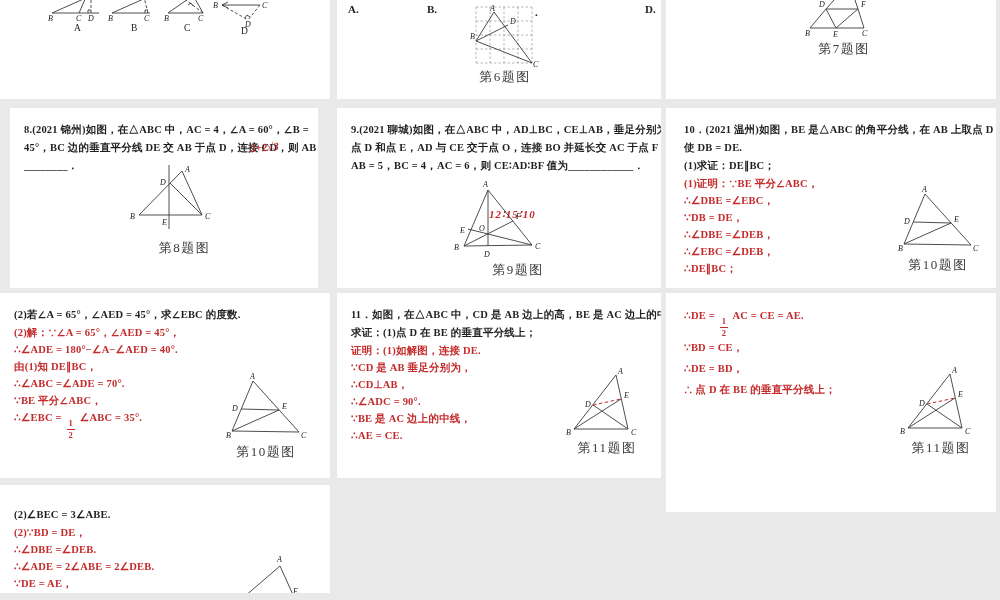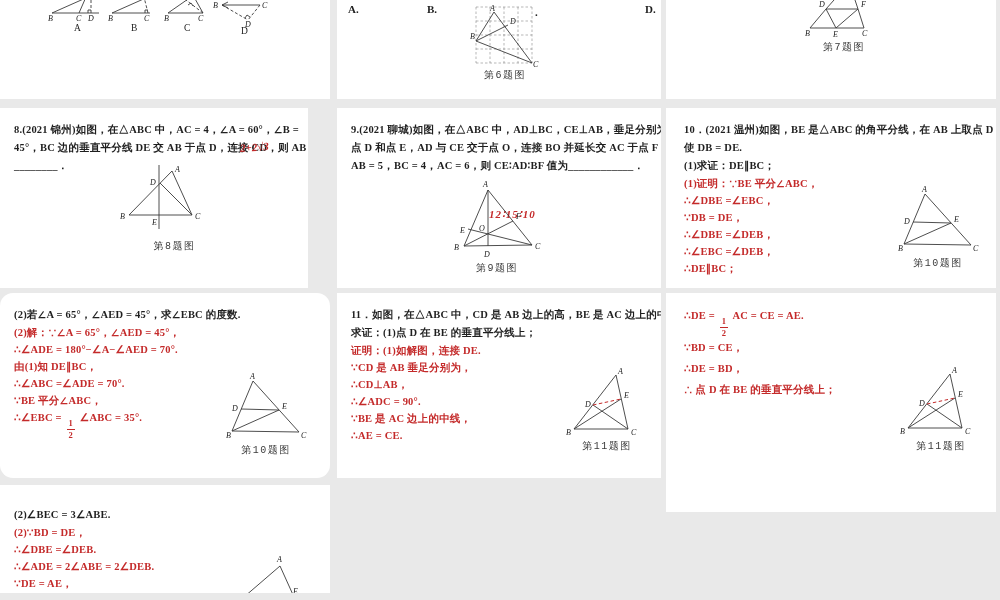--- a/index.html
+++ b/index.html
@@ -7,21 +7,21 @@
           font-family:"Liberation Serif",serif;}
   .slide{position:absolute;background:#ffffff;overflow:hidden;}
   .txt{position:absolute;}
   .ln{font-size:10.5px;font-weight:bold;color:#1f1f1f;line-height:18px;white-space:nowrap;letter-spacing:.2px;}
   .ln.r{color:#c42a2a;line-height:17px;}
   .loose .ln{line-height:21px;}
   .frac{display:inline-flex;flex-direction:column;text-align:center;vertical-align:-5px;line-height:1;font-size:8.5px;margin:0 2px;}
   .frac .num{border-bottom:1px solid currentColor;padding:0 2px 1px;}
   .frac .den{padding-top:1px;}
   .overlay{position:absolute;font-size:11px;font-weight:bold;font-style:italic;color:#c42a2a;white-space:nowrap;}
-  .caption{position:absolute;font-size:10px;color:#3a3a3a;text-align:center;letter-spacing:1.5px;font-family:Liberation Mono, monospace;}
+  .caption{position:absolute;font-size:13px;color:#3a3a3a;text-align:center;letter-spacing:1.5px;}
   .choice{position:absolute;font-size:11px;font-weight:bold;color:#1f1f1f;}
   svg{position:absolute;overflow:visible;}
   svg line, svg polyline, svg path{stroke:#3a3a3a;stroke-width:.9;fill:none;}
   svg .dash{stroke-dasharray:3,2;}
   svg .reddash{stroke:#c42a2a;stroke-dasharray:3.5,2.5;stroke-width:1;}
   svg .grid{stroke:#888;stroke-width:.6;stroke-dasharray:2.5,2;}
   svg text{font-family:"Liberation Serif",serif;font-style:italic;font-size:8px;fill:#222;}
   svg text.optl{font-style:normal;font-size:9.5px;}
 </style>
 </head>
@@ -111,21 +111,21 @@
       <line x1="64" y1="9" x2="61" y2="0"></line>
       <text x="25" y="7">D</text>
       <text x="67" y="7">F</text>
       <text x="11" y="36">B</text>
       <text x="39" y="37">E</text>
       <text x="68" y="36">C</text>
     </svg>
     <div class="caption" style="left:128px;top:40px;width:100px;">第7题图</div>
   </section>
 
-  <section class="slide" style="left:0;top:108px;width:308px;height:180px;">
+  <section class="slide" style="left:10px;top:108px;width:308px;height:180px;">
     <div class="txt" style="left:14px;top:13px;">
         <div class="ln k">8.(2021 锦州)如图，在△ABC 中，AC = 4，∠A = 60°，∠B =</div>
         <div class="ln k">45°，BC 边的垂直平分线 DE 交 AB 于点 D，连接 CD，则 AB 的长为</div>
         <div class="ln k">________．</div>
       </div>
     <span class="overlay" style="left:240px;top:33px;transform:rotate(-4deg);">2+2√3</span>
     <svg style="left:112px;top:55px;" width="125" height="75" viewBox="0 0 125 75">
       <line x1="17" y1="52" x2="60" y2="8"></line>
       <line x1="60" y1="8" x2="80" y2="52"></line>
       <line x1="17" y1="52" x2="80" y2="52"></line>
@@ -155,21 +155,21 @@
       <line x1="85" y1="67" x2="21" y2="51"></line>
       <line x1="17" y1="68" x2="66" y2="43"></line>
       <text x="36" y="9">A</text>
       <text x="7" y="72">B</text>
       <text x="88" y="71">C</text>
       <text x="37" y="79">D</text>
       <text x="13" y="55">E</text>
       <text x="32" y="53">O</text>
       <text x="69" y="41">F</text>
     </svg>
-    <div class="caption" style="left:105px;top:153px;width:110px;">第9题图</div>
+    <div class="caption" style="left:126px;top:153px;width:110px;">第9题图</div>
   </section>
 
   <section class="slide" style="left:666px;top:108px;width:330px;height:180px;">
     <div class="txt" style="left:18px;top:13px;">
         <div class="ln k">10．(2021 温州)如图，BE 是△ABC 的角平分线，在 AB 上取点 D，</div>
         <div class="ln k">使 DB = DE.</div>
         <div class="ln k">(1)求证：DE∥BC；</div>
         <div class="ln r">(1)证明：∵BE 平分∠ABC，</div>
         <div class="ln r">∴∠DBE =∠EBC，</div>
         <div class="ln r">∵DB = DE，</div>
@@ -185,25 +185,25 @@
       <line x1="6" y1="60" x2="53" y2="39"></line>
       <text x="24" y="8">A</text>
       <text x="6" y="40">D</text>
       <text x="56" y="38">E</text>
       <text x="0" y="67">B</text>
       <text x="75" y="67">C</text>
     </svg>
     <div class="caption" style="left:232px;top:148px;width:80px;">第10题图</div>
   </section>
 
-  <section class="slide" style="left:0;top:293px;width:330px;height:185px;border-radius:13px;">
+  <section class="slide" style="left:0;top:293px;width:330px;height:185px;">
     <div class="txt" style="left:14px;top:13px;">
         <div class="ln k">(2)若∠A = 65°，∠AED = 45°，求∠EBC 的度数.</div>
         <div class="ln r">(2)解：∵∠A = 65°，∠AED = 45°，</div>
-        <div class="ln r">∴∠ADE = 180°−∠A−∠AED = 70°.</div>
+        <div class="ln r">∴∠ADE = 180°−∠A−∠AED = 40°.</div>
         <div class="ln r">由(1)知 DE∥BC，</div>
         <div class="ln r">∴∠ABC =∠ADE = 70°.</div>
         <div class="ln r">∵BE 平分∠ABC，</div>
         <div class="ln r"><span>∴∠EBC = </span><span class="frac">
             <span class="num">1</span>
             <span class="den">2</span>
           </span><span> ∠ABC = 35°.</span></div>
       </div>
     <svg style="left:226px;top:78px;" width="80" height="70" viewBox="0 0 80 70">
       <line x1="27" y1="10" x2="6" y2="60"></line>

